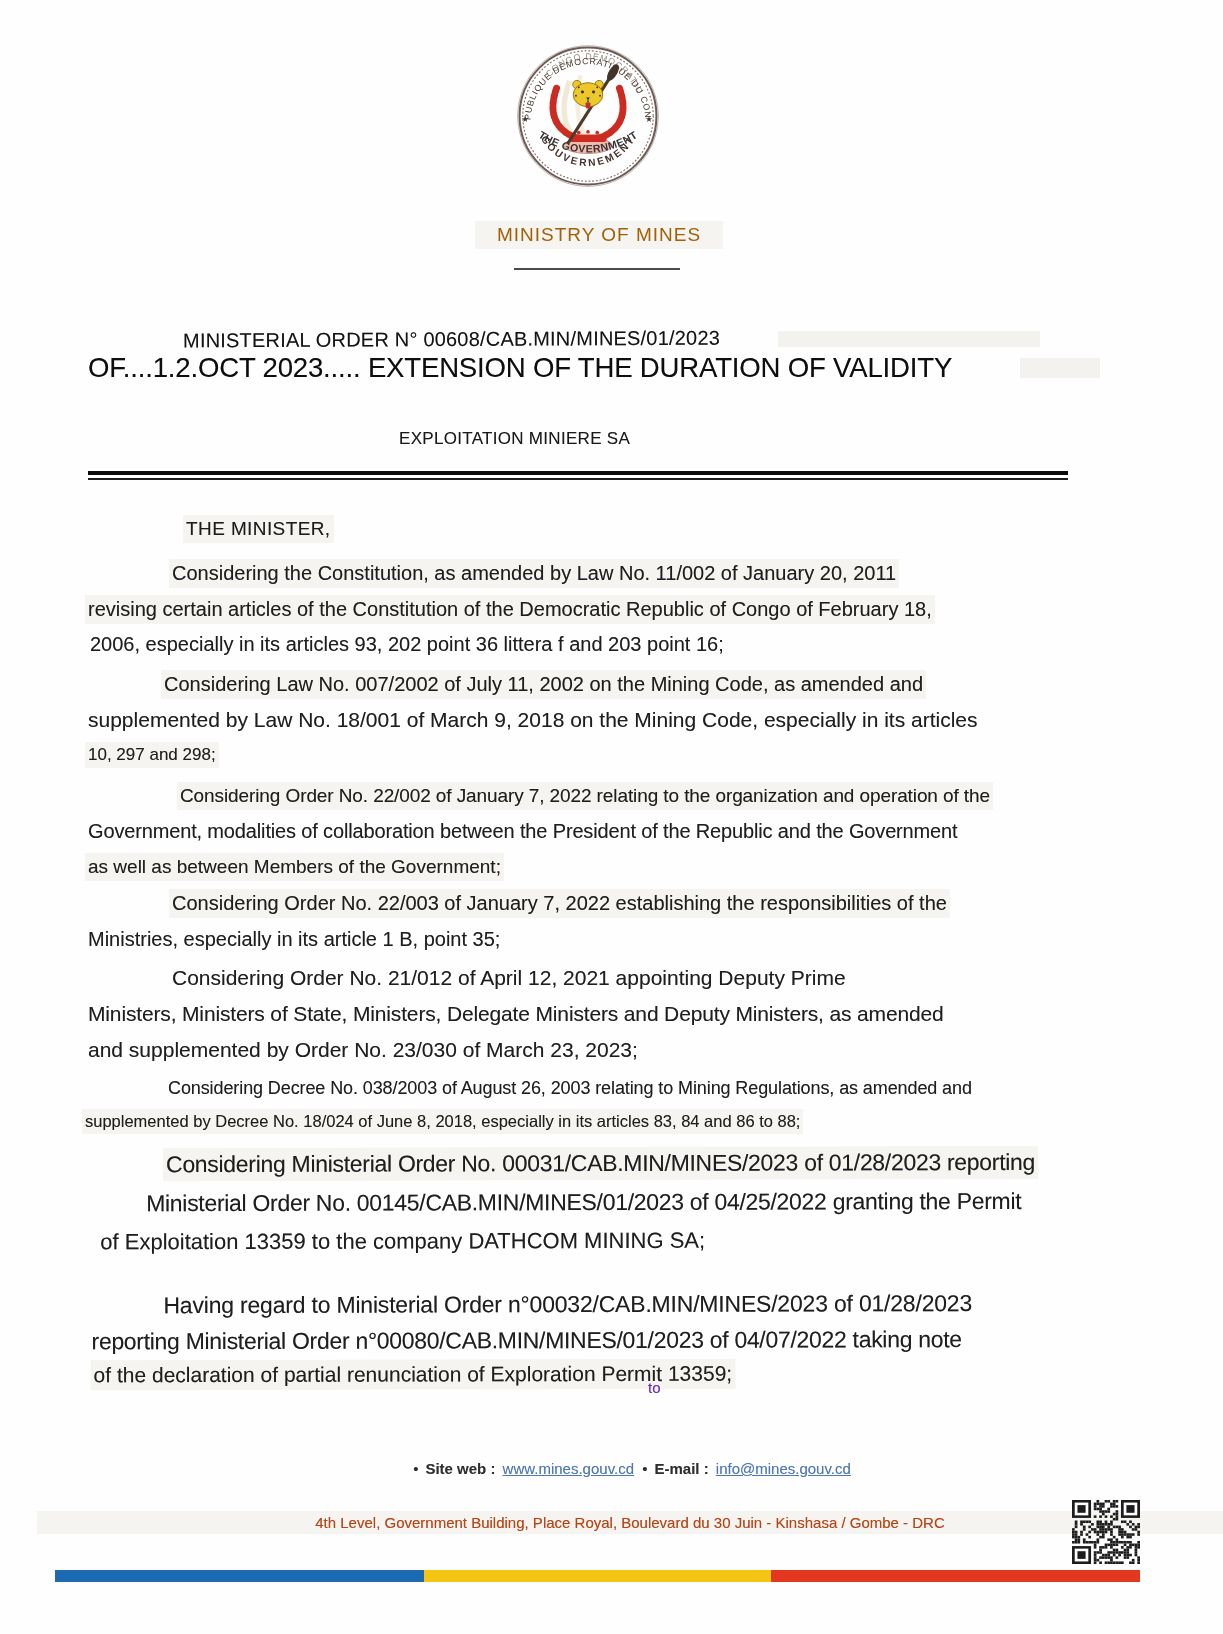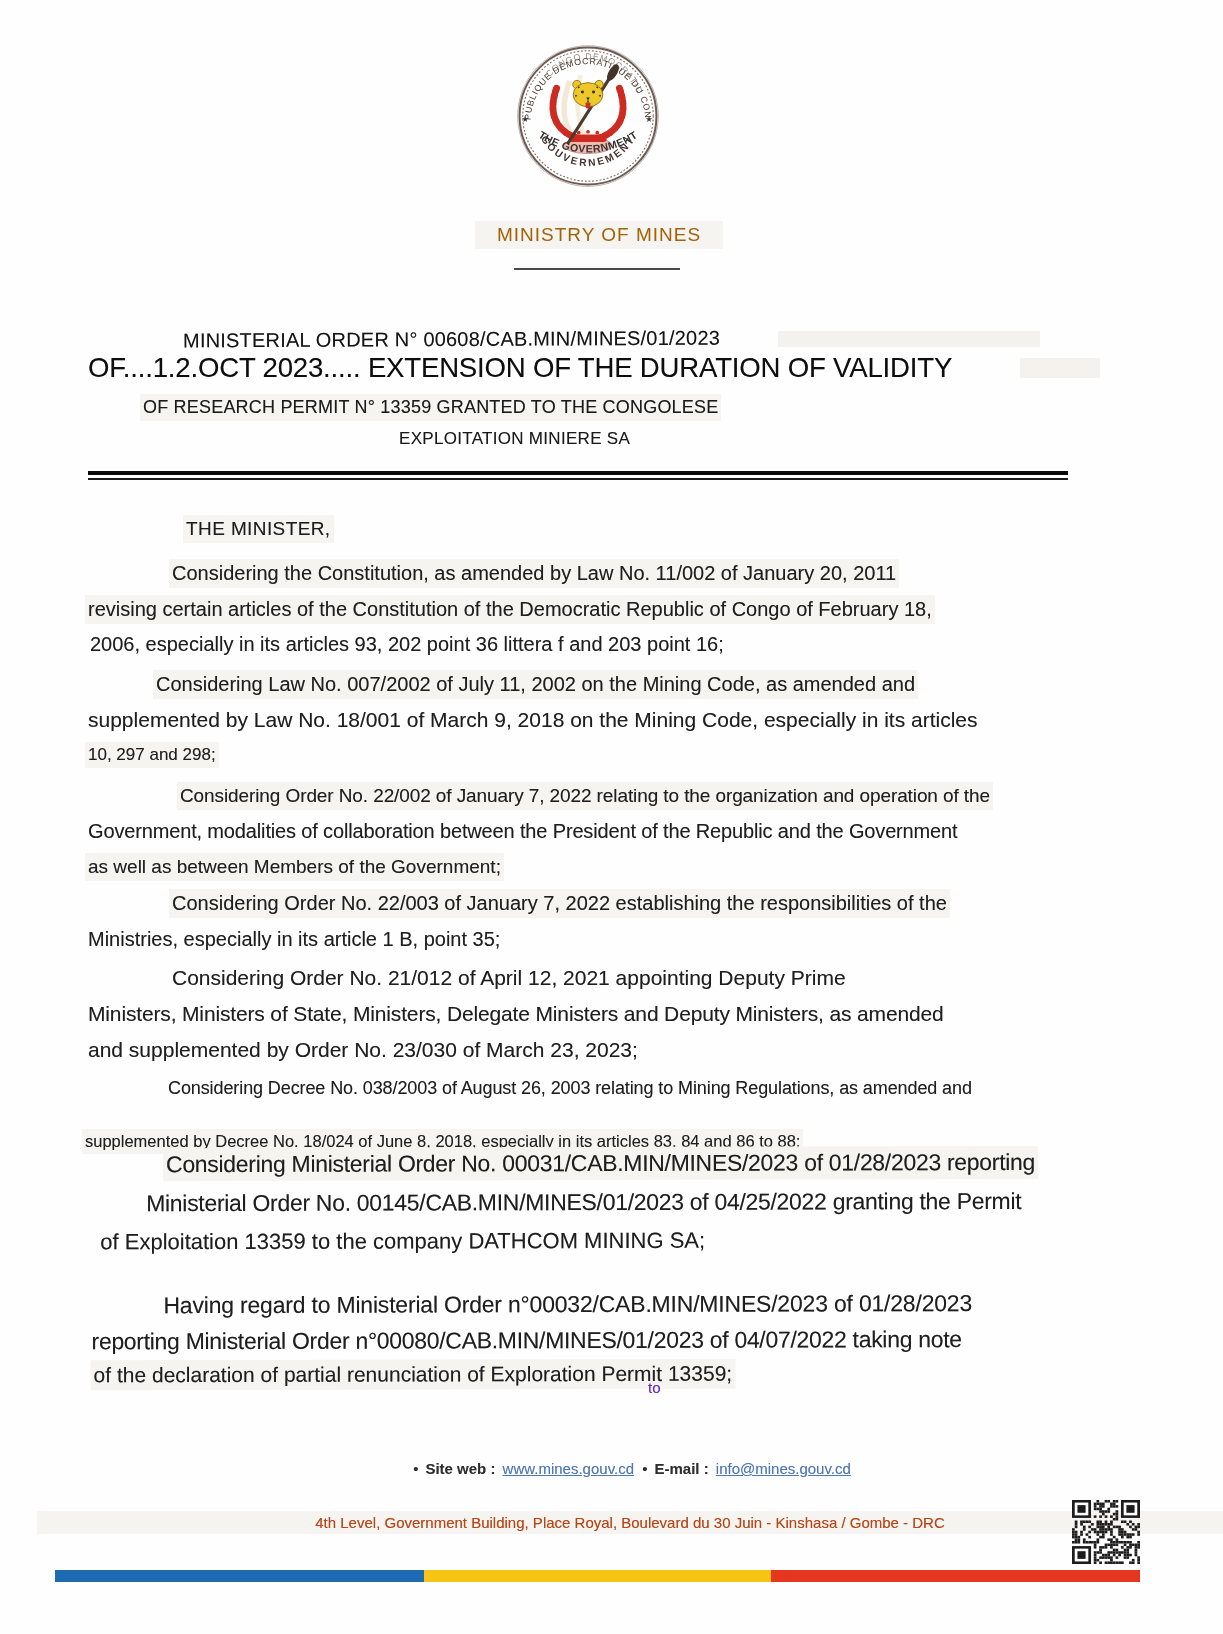--- a/index.html
+++ b/index.html
@@ -102,35 +102,34 @@
   </div>
 
   <div class="ministry band">MINISTRY OF MINES</div>
   <div class="rule-sm"></div>
 
   <div class="artifact" style="left:778px;top:331px;width:262px;height:16px;"></div>
   <div class="artifact" style="left:1020px;top:358px;width:80px;height:20px;"></div>
 
   <div class="ln t1">MINISTERIAL ORDER N° 00608/CAB.MIN/MINES/01/2023</div>
   <div class="ln t2">OF....1.2.OCT 2023..... EXTENSION OF THE DURATION OF VALIDITY</div>
-  <div class="ln t3 band">OF RESEARCH PERMIT N° 13359 GRANTED TO THE CONGOLESE</div>
   <div class="ln t4">EXPLOITATION MINIERE SA</div>
 
   <div class="rule-main"></div>
 
   <div class="ln salutation band">THE MINISTER,</div>
 
   <div>
     <div class="ln band" style="left:172px;top:562px;font-size:20px;">Considering the Constitution, as amended by Law No. 11/002 of January 20, 2011</div>
     <div class="ln band" style="left:88px;top:598px;font-size:20px;">revising certain articles of the Constitution of the Democratic Republic of Congo of February 18,</div>
     <div class="ln" style="left:90px;top:633px;font-size:20px;">2006, especially in its articles 93, 202 point 36 littera f and 203 point 16;</div>
   </div>
 
   <div>
-    <div class="ln band" style="left:156px;top:673px;font-size:20px;">Considering Law No. 007/2002 of July 11, 2002 on the Mining Code, as amended and</div>
+    <div class="ln band" style="left:164px;top:673px;font-size:20px;">Considering Law No. 007/2002 of July 11, 2002 on the Mining Code, as amended and</div>
     <div class="ln" style="left:88px;top:708px;font-size:21px;">supplemented by Law No. 18/001 of March 9, 2018 on the Mining Code, especially in its articles</div>
     <div class="ln band" style="left:88px;top:745px;font-size:17px;">10, 297 and 298;</div>
   </div>
 
   <div>
     <div class="ln band" style="left:180px;top:785px;font-size:19px;letter-spacing:-.1px;">Considering Order No. 22/002 of January 7, 2022 relating to the organization and operation of the</div>
     <div class="ln" style="left:88px;top:820px;font-size:20px;letter-spacing:-.15px;">Government, modalities of collaboration between the President of the Republic and the Government</div>
     <div class="ln band" style="left:88px;top:856px;font-size:19px;">as well as between Members of the Government;</div>
   </div>
 
@@ -140,21 +139,21 @@
   </div>
 
   <div>
     <div class="ln" style="left:172px;top:966px;font-size:21px;">Considering Order No. 21/012 of April 12, 2021 appointing Deputy Prime</div>
     <div class="ln" style="left:88px;top:1002px;font-size:21px;letter-spacing:-.15px;">Ministers, Ministers of State, Ministers, Delegate Ministers and Deputy Ministers, as amended</div>
     <div class="ln" style="left:88px;top:1038px;font-size:21px;">and supplemented by Order No. 23/030 of March 23, 2023;</div>
   </div>
 
   <div>
     <div class="ln" style="left:168px;top:1078px;font-size:18px;letter-spacing:-.1px;">Considering Decree No. 038/2003 of August 26, 2003 relating to Mining Regulations, as amended and</div>
-    <div class="ln band" style="left:85px;top:1112px;font-size:16.5px;margin-top:20px;">supplemented by Decree No. 18/024 of June 8, 2018, especially in its articles 83, 84 and 86 to 88;</div>
+    <div class="ln band" style="left:85px;top:1112px;font-size:16.5px;">supplemented by Decree No. 18/024 of June 8, 2018, especially in its articles 83, 84 and 86 to 88;</div>
   </div>
 
   <div style="display:block;transform:rotate(-.15deg);">
     <div class="ln band" style="left:163px;top:1150px;font-size:23px;letter-spacing:-.3px;">Considering Ministerial Order No. 00031/CAB.MIN/MINES/2023 of 01/28/2023 reporting</div>
     <div class="ln" style="left:143px;top:1189px;font-size:23px;letter-spacing:-.3px;">Ministerial Order No. 00145/CAB.MIN/MINES/01/2023 of 04/25/2022 granting the Permit</div>
     <div class="ln" style="left:97px;top:1228px;font-size:22px;">of Exploitation 13359 to the company DATHCOM MINING SA;</div>
   </div>
 
   <div style="display:block;transform:rotate(-.15deg);">
     <div class="ln" style="left:160px;top:1291px;font-size:23px;letter-spacing:-.2px;">Having regard to Ministerial Order n°00032/CAB.MIN/MINES/2023 of 01/28/2023</div>

